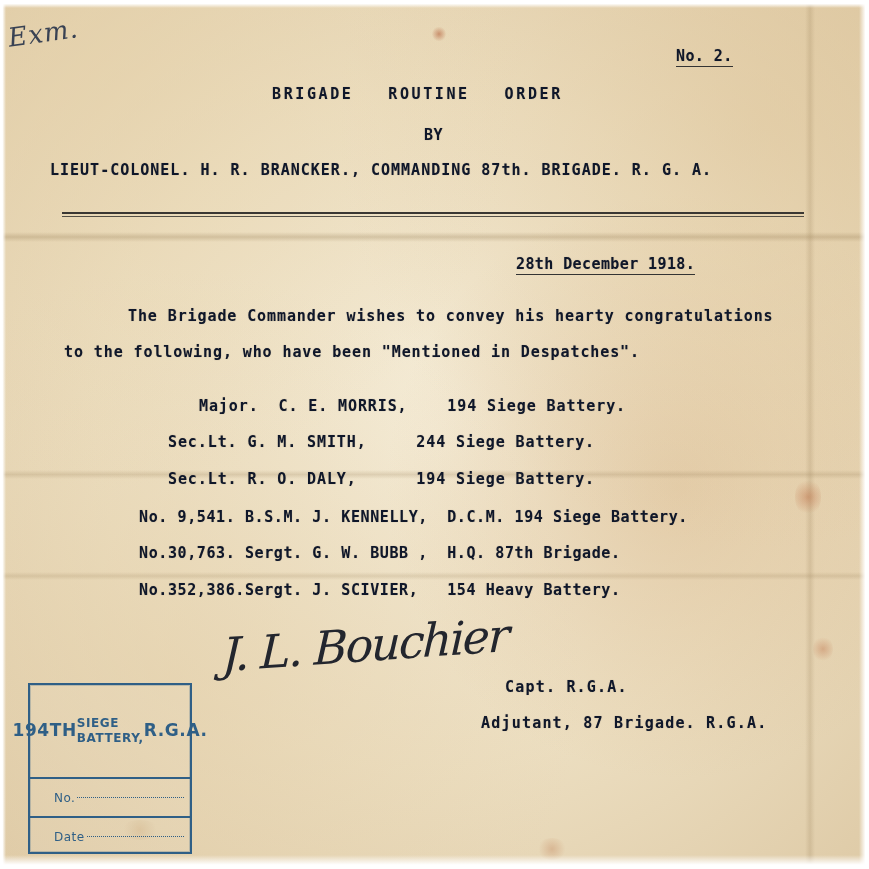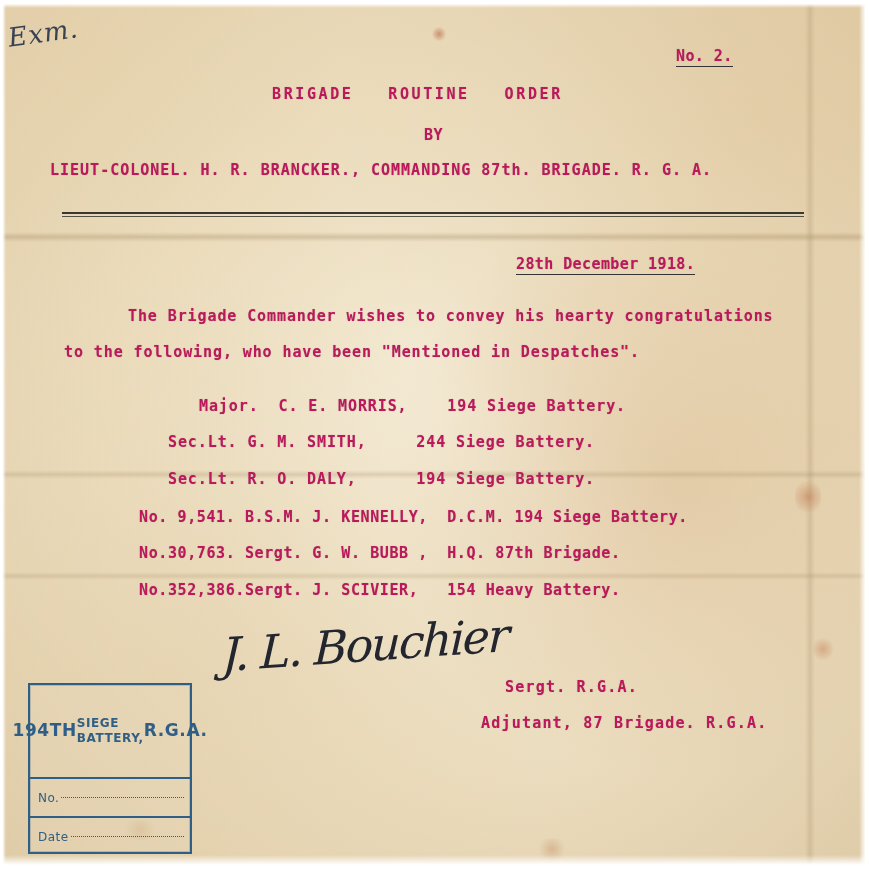--- a/index.html
+++ b/index.html
@@ -57,21 +57,21 @@
   .stain { position:absolute; border-radius:50%; pointer-events:none; }
   .s1 { left:432px; top:26px; width:14px; height:16px; background:radial-gradient(circle, rgba(176,88,50,0.55) 0%, rgba(176,88,50,0) 70%); }
   .s2 { left:795px; top:478px; width:26px; height:38px; background:radial-gradient(circle, rgba(183,96,54,0.42) 0%, rgba(183,96,54,0) 72%); }
   .s3 { left:813px; top:636px; width:20px; height:26px; background:radial-gradient(circle, rgba(183,96,54,0.35) 0%, rgba(183,96,54,0) 72%); }
   .s4 { left:537px; top:838px; width:30px; height:22px; background:radial-gradient(circle, rgba(183,110,66,0.30) 0%, rgba(183,110,66,0) 72%); }
   .s5 { left:120px; top:820px; width:40px; height:20px; background:radial-gradient(circle, rgba(190,150,100,0.25) 0%, rgba(190,150,100,0) 72%); }
 
   
   .typed {
     position: absolute;
-    color: #be185d;
+    color: #0f172a;
     font-family: "DejaVu Sans Mono", monospace;
     font-weight: 700;
     white-space: pre;
     letter-spacing: 0.4px;
     text-shadow: 0 0 1px rgba(60,52,44,0.35);
   }
   .f15 { font-size: 15px; }
 
   .sp-wide { letter-spacing: 2.6px; }
   .underline-d { border-bottom: 1.5px solid #333; padding-bottom: 1px; }
@@ -137,21 +137,21 @@
     line-height: 1.25;
     letter-spacing: 0.6px;
   }
   .stamp-l1 { font-size: 17px; font-weight: 700; }
   .stamp-l2 { font-size: 12px; font-weight: 700; }
   .stamp-l3 { font-size: 17px; font-weight: 700; }
   .stamp-field {
     height: 37px;
     display: flex;
     align-items: center;
-    padding-left: 8px;
+    padding-left: 24px;
     font-size: 12px;
     letter-spacing: .5px;
   }
   .stamp-field .lbl { margin-right: 2px; }
   .stamp-field .dots {
     flex: 1;
     border-bottom: 1.5px dotted #2f5f86;
     height: 1px;
     margin-bottom: 2px;
     margin-right: 6px;
@@ -196,21 +196,21 @@
   <div class="typed f15" style="left:168px; top:397px; letter-spacing:0.9px;margin-left:31px;">Major.  C. E. MORRIS,    194 Siege Battery.</div>
   <div class="typed f15" style="left:168px; top:433px; letter-spacing:0.9px;">Sec.Lt. G. M. SMITH,     244 Siege Battery.</div>
   <div class="typed f15" style="left:168px; top:470px; letter-spacing:0.9px;">Sec.Lt. R. O. DALY,      194 Siege Battery.</div>
 
   <div class="typed f15" style="left:139px; top:508px; letter-spacing:0.6px;">No. 9,541. B.S.M. J. KENNELLY,  D.C.M. 194 Siege Battery.</div>
   <div class="typed f15" style="left:139px; top:544px; letter-spacing:0.6px;">No.30,763. Sergt. G. W. BUBB ,  H.Q. 87th Brigade.</div>
   <div class="typed f15" style="left:139px; top:581px; letter-spacing:0.6px;">No.352,386.Sergt. J. SCIVIER,   154 Heavy Battery.</div>
 
   <div class="hand" id="signature">J. L. Bouchier</div>
 
-  <div class="typed f15" style="left:505px; top:678px; letter-spacing:1.2px;">Sergt. R.G.A.</div>
+  <div class="typed f15" style="left:505px; top:678px; letter-spacing:1.2px;">Capt. R.G.A.</div>
   <div class="typed f15" style="left:465px; top:714px; letter-spacing:1.2px;margin-left:16px;">Adjutant, 87 Brigade. R.G.A.</div>
 
   <div class="stamp">
     <div class="stamp-top">
       <div class="stamp-l1">194TH</div>
       <div class="stamp-l2">SIEGE BATTERY,</div>
       <div class="stamp-l3">R.G.A.</div>
     </div>
     <div class="stamp-field stamp-divider">
       <span class="lbl">No.</span>

